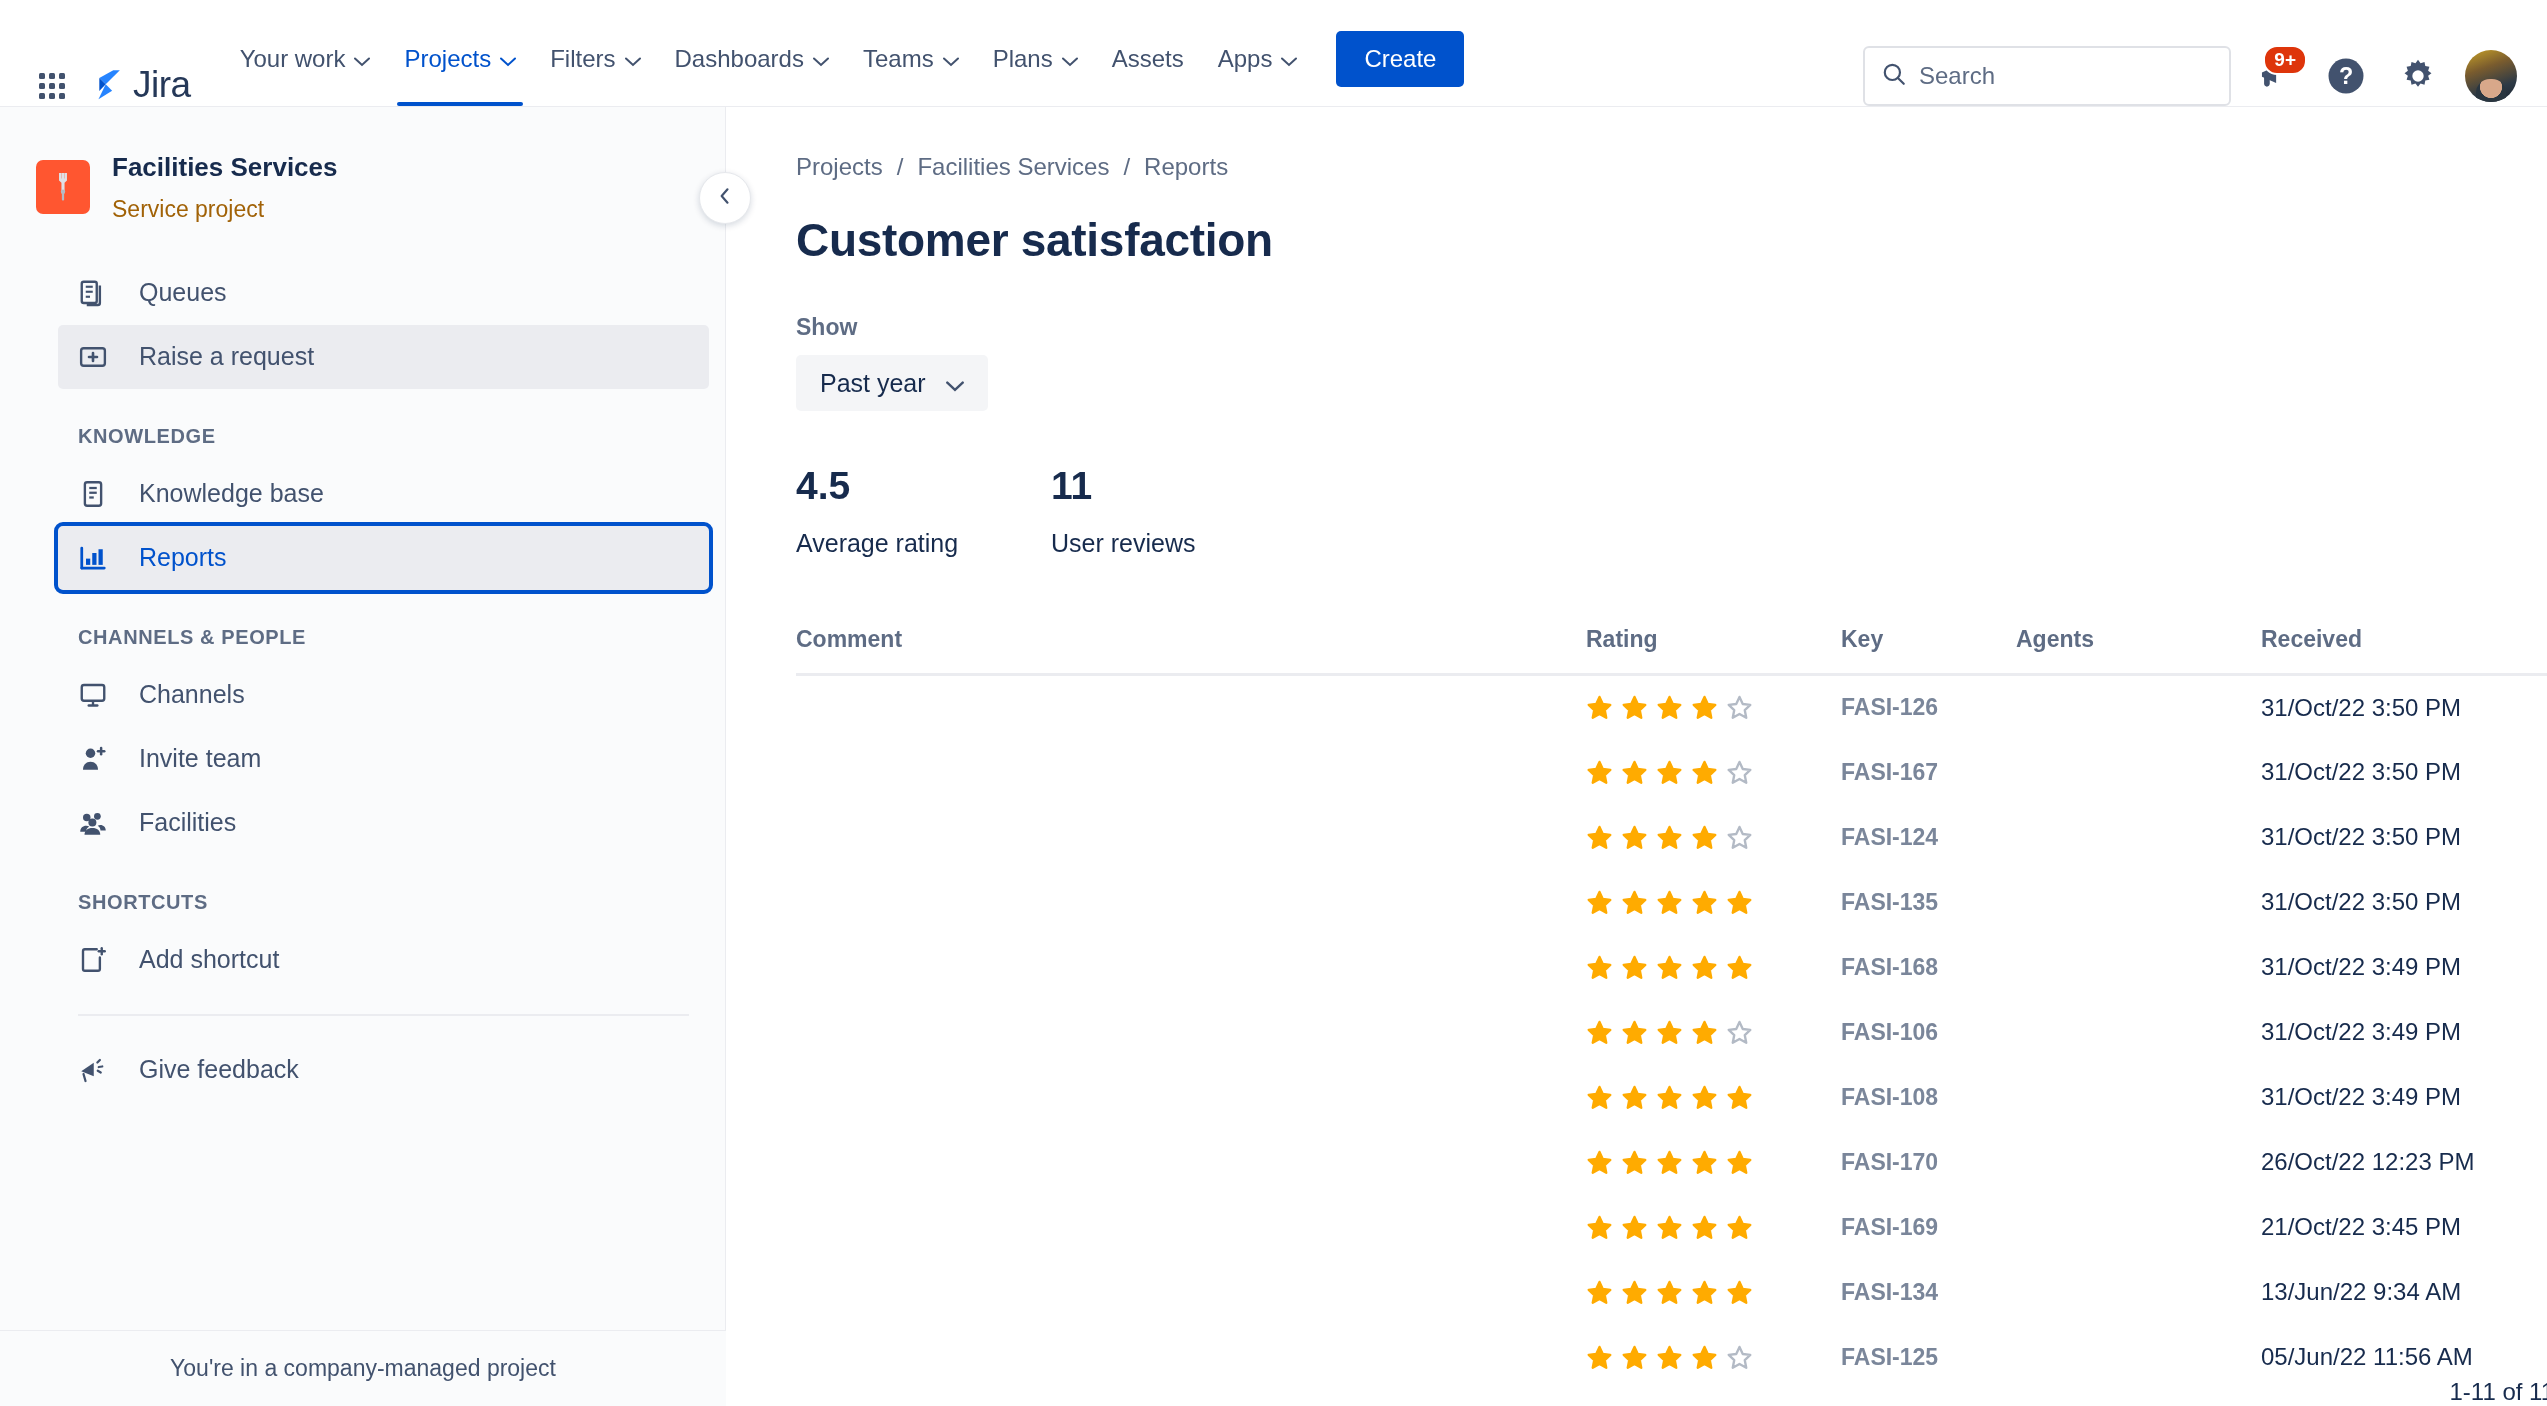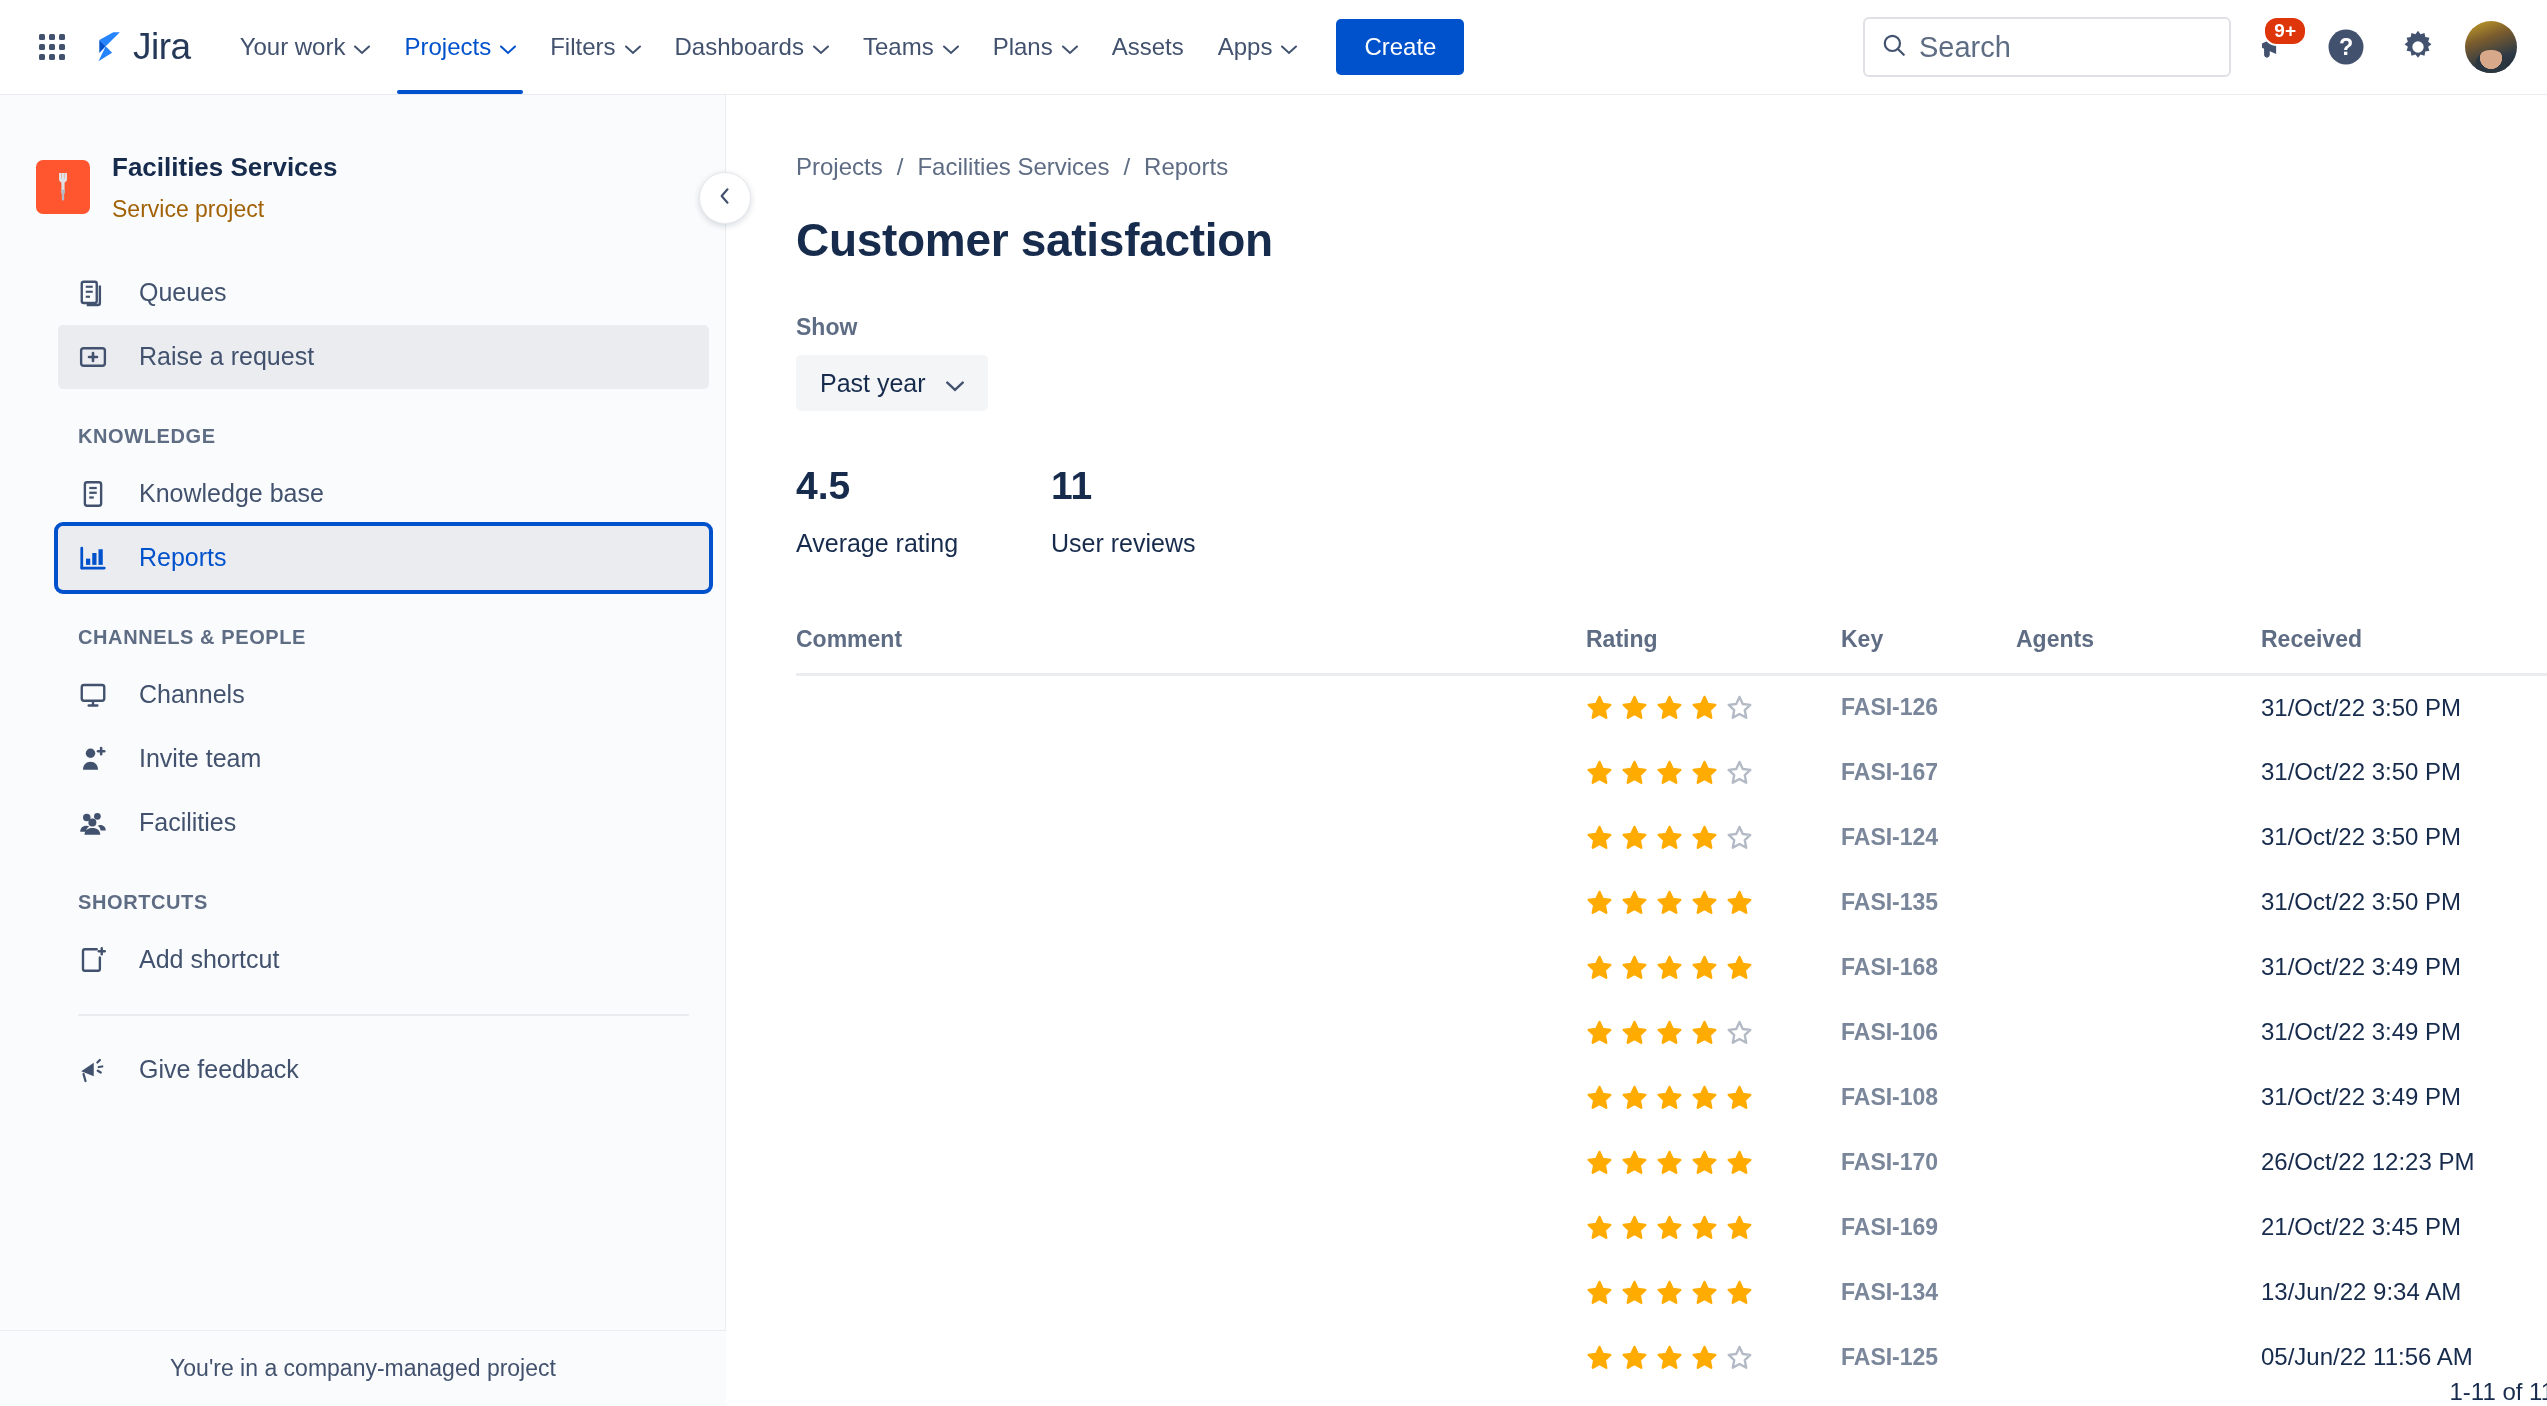--- a/index.html
+++ b/index.html
@@ -6,23 +6,23 @@
   html,body { width:2547px; height:1406px; overflow:hidden; }
   body {
     font-family:"Liberation Sans", sans-serif;
     background:#ffffff;
     color:#172B4D;
     -webkit-font-smoothing:antialiased;
   }
 
   
   .topnav{
-    position:absolute; top:0; left:0; width:2547px; height:95px;
+    position:absolute; top:12px; left:0; width:2547px; height:95px;
     background:#fff; border-bottom:1px solid #ebecf0;
-    display:flex; align-items:center; z-index:30;
+    display:flex; align-items:flex-end; z-index:30;
   }
   .app-switcher{ margin-left:32px; width:40px; height:40px;
     display:flex; align-items:center; justify-content:center; border-radius:4px; cursor:pointer;}
   .grid9{ display:grid; grid-template-columns:repeat(3,6px); grid-template-rows:repeat(3,6px);
     gap:4px;}
   .grid9 i{ display:block; width:6px;height:6px;border-radius:1.5px;background:#42526E;}
   .jira-logo{ display:flex; align-items:center; margin-left:14px; cursor:pointer;}
   .jira-mark{ width:38px;height:38px; position:relative;}
   .jira-word{ font-size:37px; color:#253858; margin-left:9px; letter-spacing:-.5px;
     font-family:"Liberation Sans",sans-serif; font-weight:400;}
@@ -33,21 +33,21 @@
   .nav-item.active{ color:#0052CC; font-weight:500;}
   .nav-item.active::after{ content:""; position:absolute; left:10px; right:10px; bottom:0;
     height:4px; background:#0052CC; border-radius:2px;}
   .create-btn{ margin-left:22px; background:#0052CC; color:#fff; border:none; border-radius:5px;
     height:56px; padding:0 28px; font-size:24px; font-weight:500; cursor:pointer;
     font-family:"Liberation Sans",sans-serif;}
   .nav-right{ margin-left:auto; display:flex; align-items:center; padding-right:30px;}
   .searchbox{ position:relative; width:368px; height:60px; border:2px solid #DFE1E6;
     border-radius:6px; display:flex; align-items:center; background:#fff;}
   .searchbox .mag{ margin-left:16px; }
-  .searchbox input{ border:none; outline:none; background:transparent; font-size:29px;
+  .searchbox input{ border:none; outline:none; background:transparent; font-size:24px;
     color:#172B4D; margin-left:12px; width:250px; font-family:"Liberation Sans",sans-serif;}
   .searchbox input::placeholder{ color:#5E6C84;}
   .icon-btn{ width:58px;height:58px; margin-left:14px; border-radius:50%;
     display:flex;align-items:center;justify-content:center; position:relative; cursor:pointer;}
   .badge{ position:absolute; top:-2px; right:-4px; background:#DE350B; color:#fff;
     font-size:19px; font-weight:600; border-radius:14px; padding:2px 9px; line-height:1.15;
     border:2px solid #fff;}
   .avatar{ width:52px;height:52px;border-radius:50%; margin-left:18px; overflow:hidden;
     background:linear-gradient(160deg,#c9a227 0%,#7a5c2e 35%,#2e3a46 70%,#1b2430 100%);
     position:relative; cursor:pointer;}

